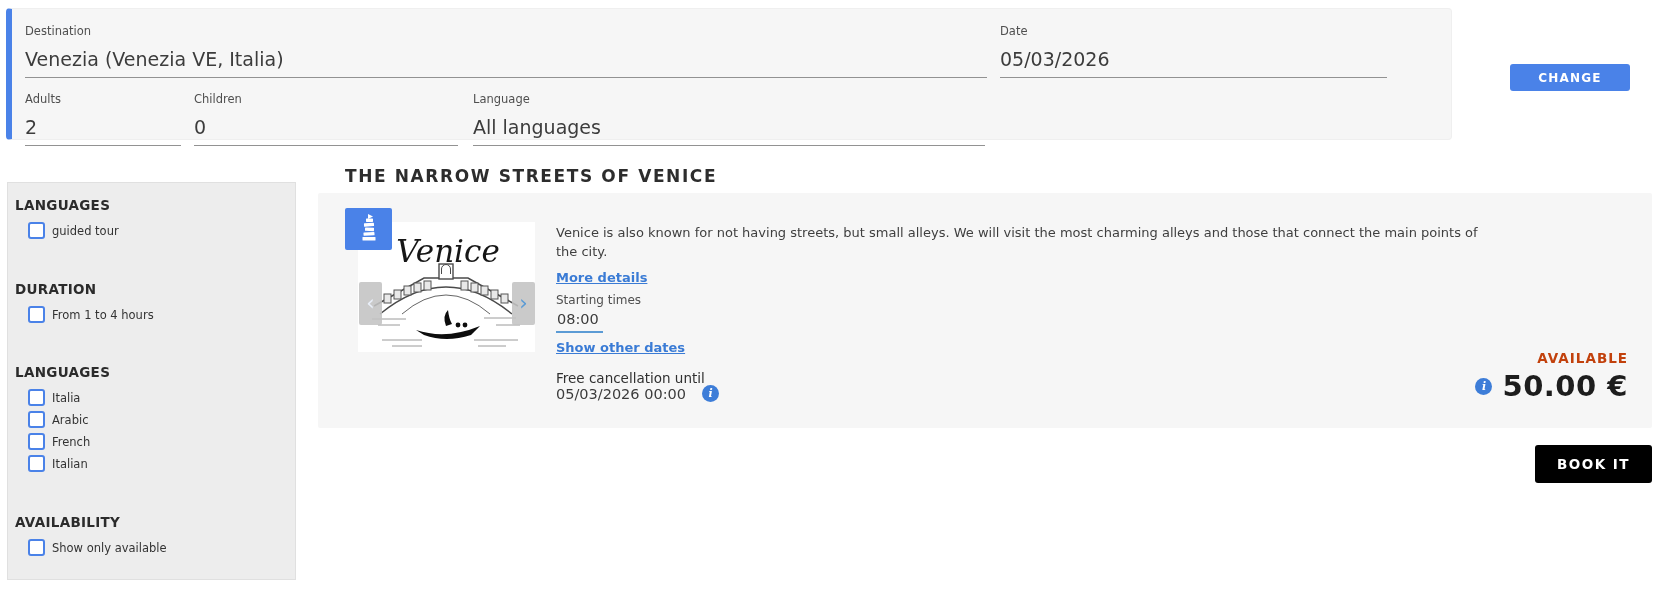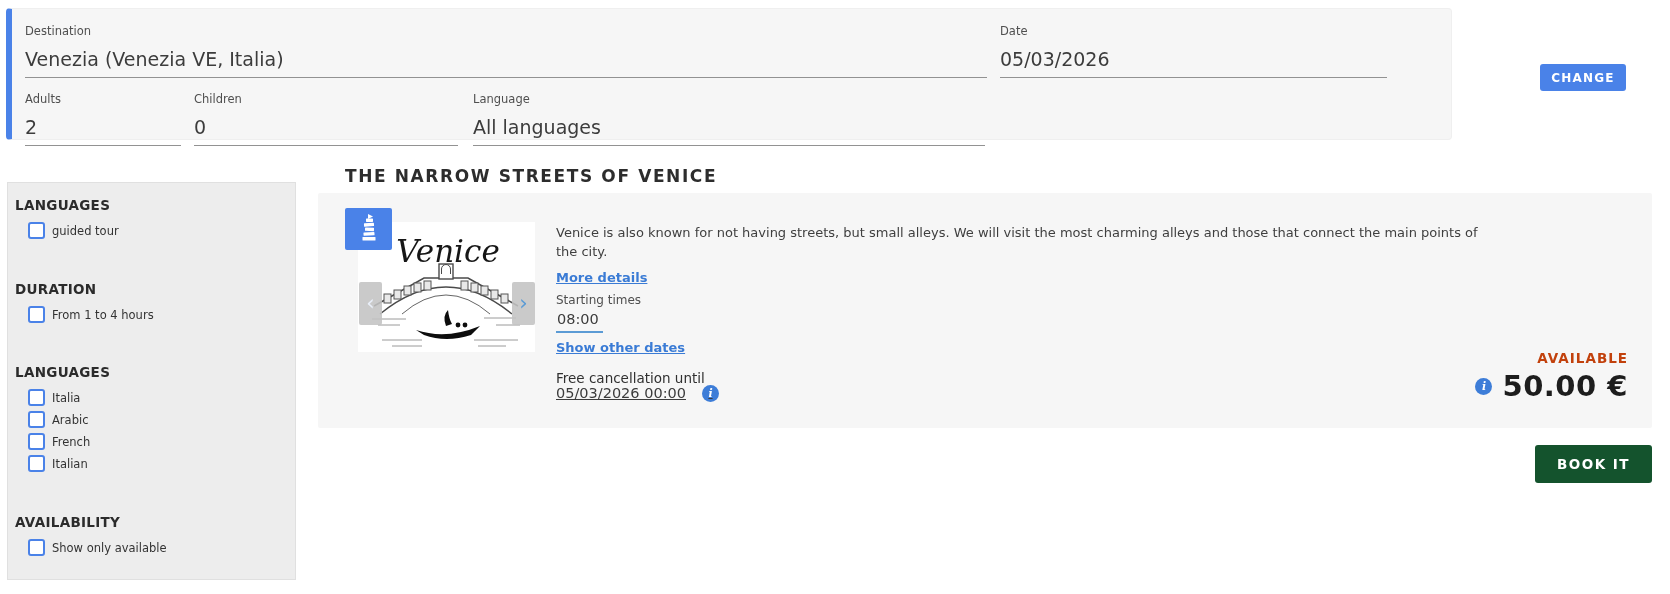--- a/index.html
+++ b/index.html
@@ -11,23 +11,23 @@
     background:#f6f6f6;border:1px solid #efefef;border-left:6px solid #4a82e8;border-radius:4px;box-sizing:border-box;}
   .fld{position:absolute;}
   .fld .lbl{font-size:11.5px;color:#4f4f4f;margin-bottom:10px;}
   .fld .val{font-size:19px;color:#3c3c3c;padding-bottom:7px;border-bottom:1px solid #929292;min-height:17px;}
   .fld-destination{left:13px;top:15px;width:962px;}
   .fld-date{left:988px;top:15px;width:387px;}
   .fld-adults{left:13px;top:83px;width:156px;}
   .fld-children{left:182px;top:83px;width:264px;}
   .fld-language{left:461px;top:83px;width:512px;}
 
-  .change-btn{position:absolute;left:1510px;top:64px;width:86px;height:27px;
+  .change-btn{position:absolute;left:1510px;top:64px;width:120px;height:27px;
     background:#4a82e8;color:#fff;border:none;border-radius:3px;font-family:inherit;
-    font-size:12px;font-weight:bold;letter-spacing:1.2px;cursor:pointer;margin-left:30px;}
+    font-size:12px;font-weight:bold;letter-spacing:1.2px;cursor:pointer;}
 
   
   .sidebar{position:absolute;left:7px;top:182px;width:289px;height:398px;
     background:#ededed;border:1px solid #e0e0e0;box-sizing:border-box;}
   .f-title{position:absolute;left:7px;font-size:13.5px;font-weight:800;color:#2b2b2b;letter-spacing:.3px;}
   .f-row{position:absolute;left:20px;display:flex;align-items:center;gap:7px;cursor:pointer;}
   .cb{width:13px;height:13px;background:#fff;border:2px solid #4a82e8;border-radius:3px;flex:0 0 auto;}
   .f-lbl{font-size:11.5px;color:#333;}
 
   
@@ -45,32 +45,32 @@
   .car-next{left:194px;color:#5b9bd5;}
   .t-desc{position:absolute;left:238px;top:30px;width:945px;font-size:13px;line-height:19px;color:#3f3f3f;}
   .t-more{position:absolute;left:238px;top:77px;font-size:13px;font-weight:bold;color:#3a7bd5;
     text-decoration:underline;cursor:pointer;}
   .t-sttl{position:absolute;left:238px;top:100px;font-size:12px;color:#4f4f4f;}
   .t-time{position:absolute;left:238px;top:118px;font-size:14.5px;color:#3c3c3c;
     border-bottom:2px solid #5b9bd5;padding:0 4px 4px 1px;cursor:pointer;}
   .t-dates{position:absolute;left:238px;top:147px;font-size:13px;font-weight:bold;color:#3a7bd5;
     text-decoration:underline;cursor:pointer;}
   .t-freec{position:absolute;left:238px;top:177px;font-size:13.5px;color:#303030;}
-  .t-cxrow{position:absolute;left:238px;top:192px;display:flex;align-items:flex-start;gap:16px;text-decoration:underline;}
+  .t-cxrow{position:absolute;left:238px;top:192px;display:flex;align-items:flex-end;gap:16px;}
   .t-cxdate{font-size:14.5px;color:#3c3c3c;}
   .info-ic{width:17px;height:17px;border-radius:50%;background:#3d7dd8;color:#fff;
     display:inline-flex;align-items:center;justify-content:center;
     font-family:"DejaVu Serif","Liberation Serif",serif;font-style:italic;font-weight:bold;font-size:11px;cursor:pointer;}
   .t-avail{position:absolute;right:24px;top:157px;font-size:13.5px;font-weight:800;
     color:#c2410c;letter-spacing:1px;}
   .t-pricerow{position:absolute;right:24px;top:176px;display:flex;align-items:center;gap:10px;}
   .t-price{font-size:29px;font-weight:800;color:#1d1d1d;letter-spacing:.5px;}
 
   .book-btn{position:absolute;left:1535px;top:445px;width:117px;height:38px;
-    background:#14532d;color:#fff;border:none;border-radius:3px;font-family:inherit;
+    background:#000000;color:#fff;border:none;border-radius:3px;font-family:inherit;
     font-size:13.5px;font-weight:bold;letter-spacing:1.5px;cursor:pointer;}
 </style>
 </head>
 <body>
 
 <div class="page">
 
   <section class="search-panel">
     <div class="fld fld-destination">
       <div class="lbl">Destination</div>

